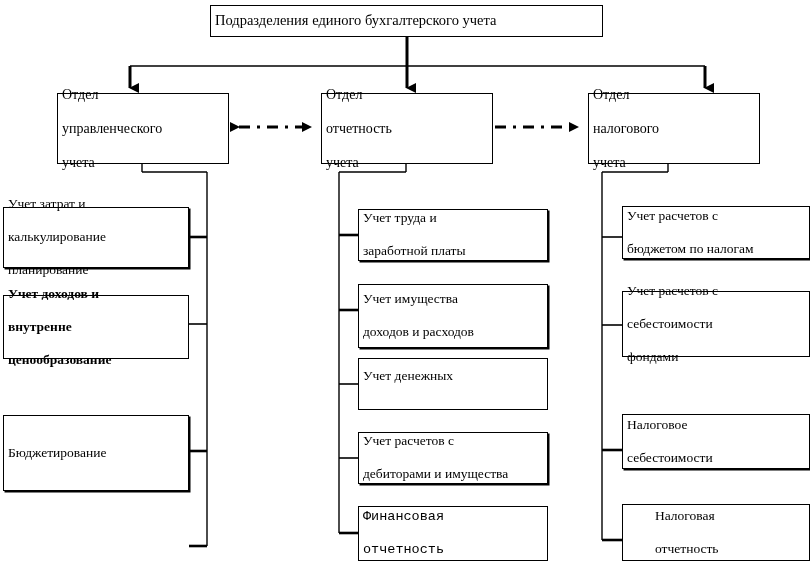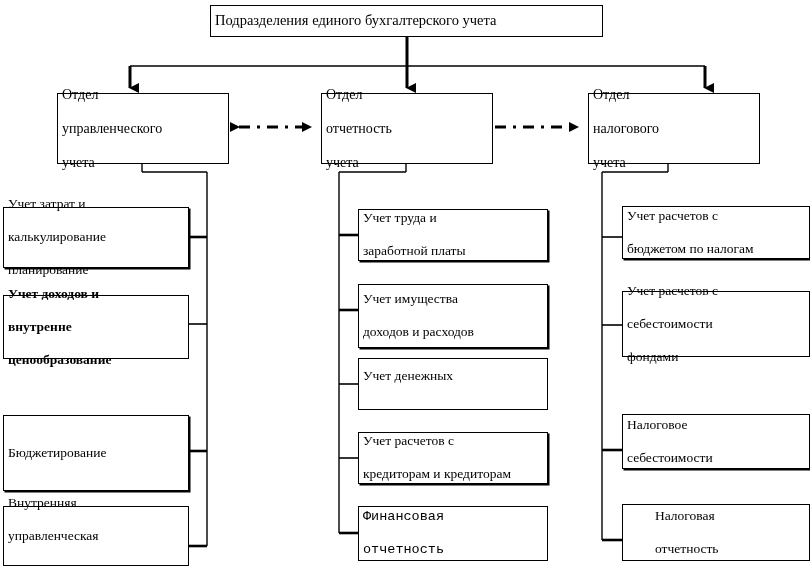--- a/index.html
+++ b/index.html
@@ -164,27 +164,20 @@
       <span>ценообразование</span>
     </span>
   </div>
 
   <div class="node leaf-node shadow" style="left:3px; top:415px; width:186px; height:76px;">
     <span>
       <span>Бюджетирование</span>
     </span>
   </div>
 
-  <div class="node leaf-node" style="left:3px; top:506px; width:186px; height:60px;">
-    <span>
-      <span>Внутренняя</span><br>
-      <span>управленческая</span><br>
-      <span>отчетность</span>
-    </span>
-  </div>
 
   <div class="node leaf-node shadow" style="left:358px; top:209px; width:190px; height:52px;">
     <span>
       <span>Учет труда и</span><br>
       <span>заработной платы</span>
     </span>
   </div>
 
   <div class="node leaf-node shadow" style="left:358px; top:284px; width:190px; height:64px;">
     <span>
@@ -195,21 +188,21 @@
 
   <div class="node leaf-node" style="left:358px; top:358px; width:190px; height:52px;">
     <span>
       <span>Учет денежных</span><br>
     </span>
   </div>
 
   <div class="node leaf-node shadow" style="left:358px; top:432px; width:190px; height:52px;">
     <span>
       <span>Учет расчетов с</span><br>
-      <span>кредиторам и кредиторам</span>
+      <span>дебиторами и имущества</span>
     </span>
   </div>
 
   <div class="node leaf-node" style="left:358px; top:506px; width:190px; height:55px;font-family:Liberation Mono, monospace;">
     <span>
       <span>Финансовая</span><br>
       <span>отчетность</span>
     </span>
   </div>
 

